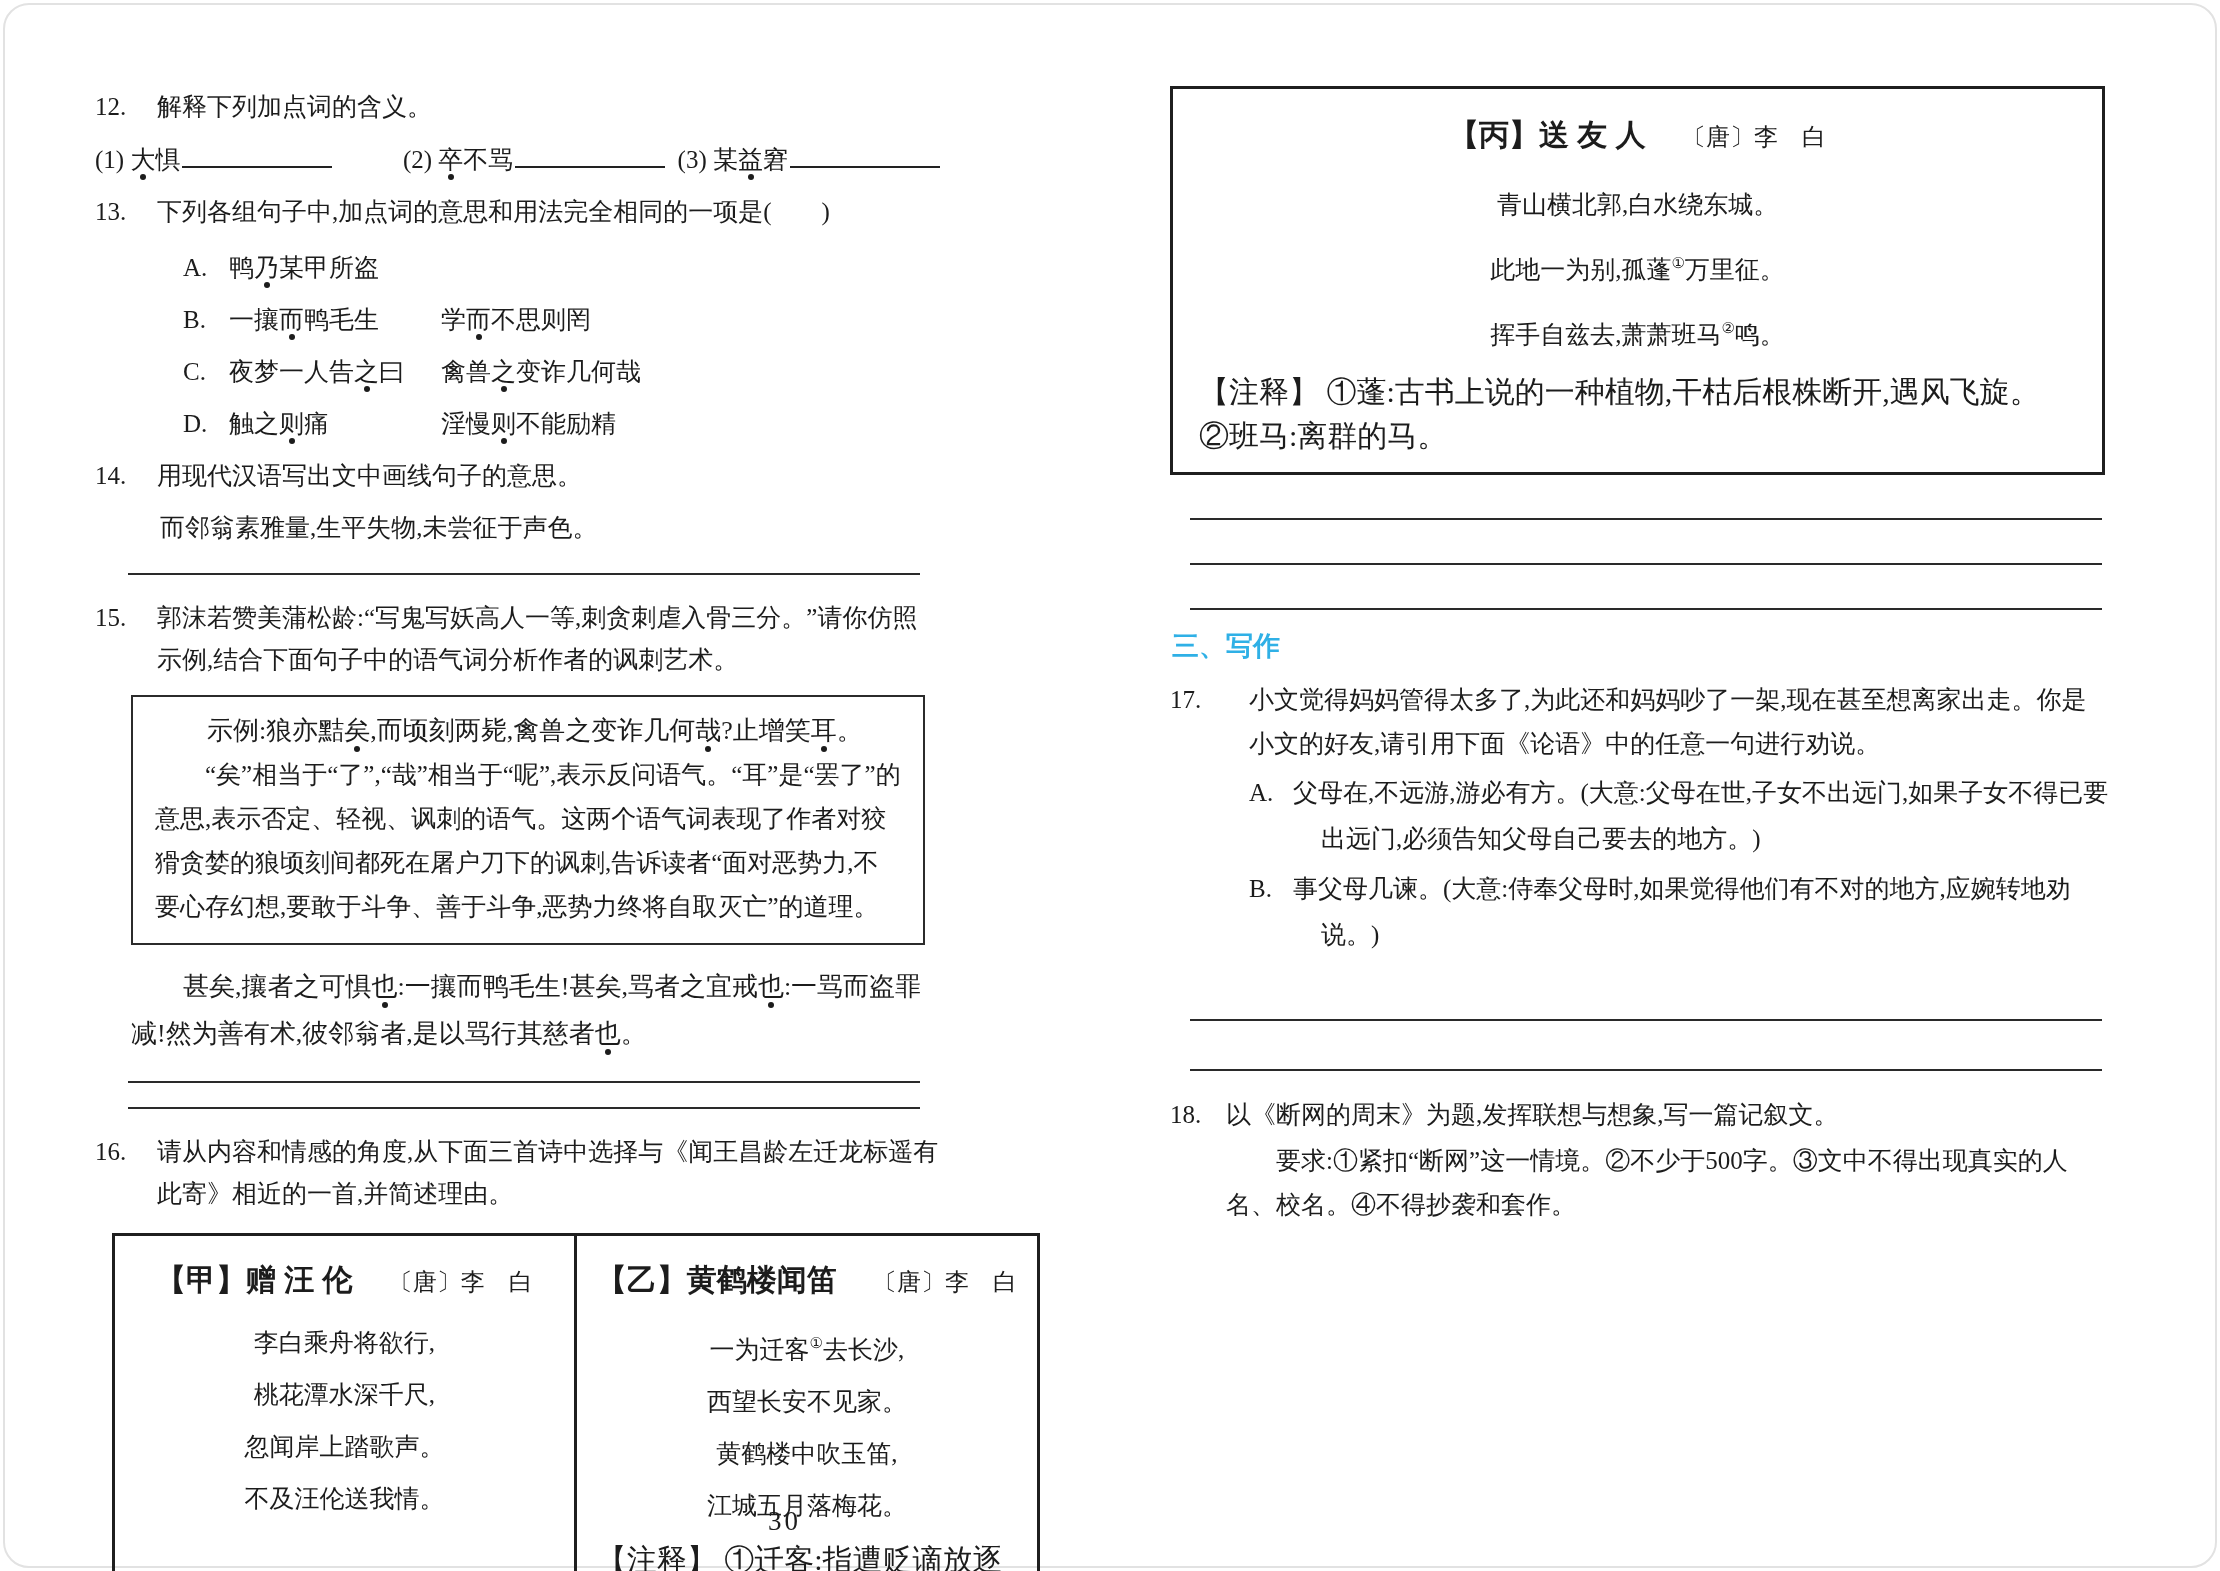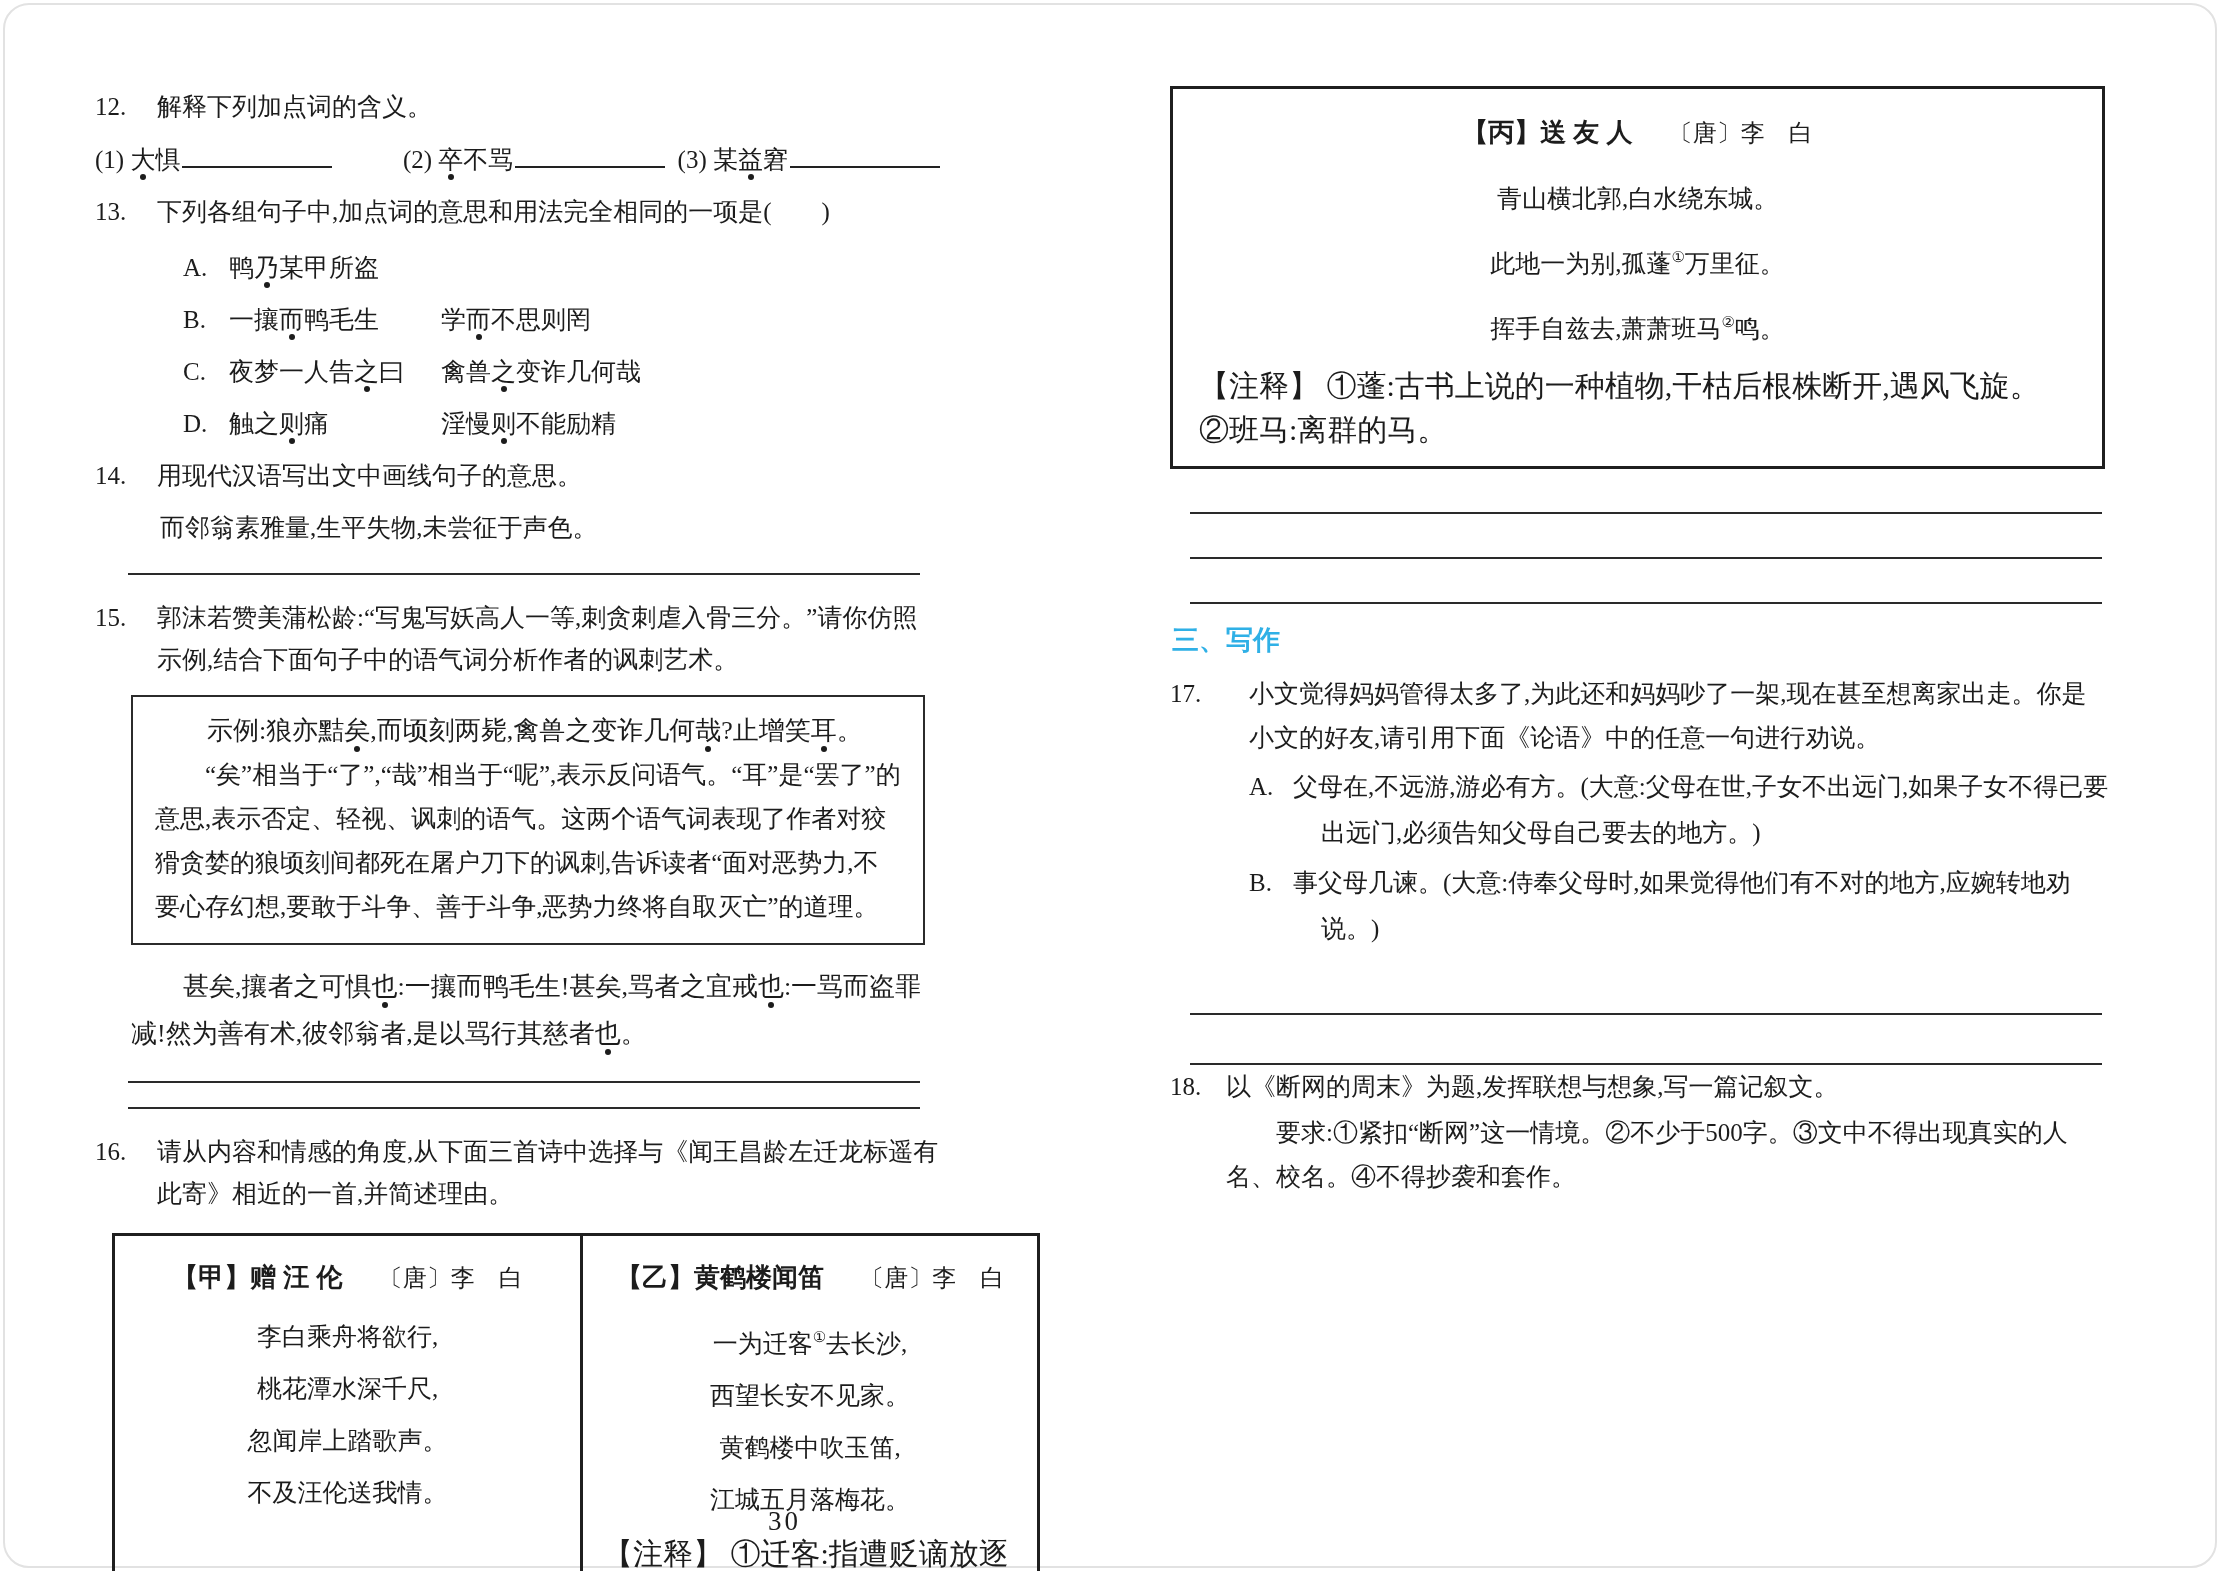--- a/index.html
+++ b/index.html
@@ -36,21 +36,21 @@
     border:2px solid #2b2b2b;padding:12px 22px 14px;}
   .example-box p{margin:0;line-height:44px;text-indent:2em;}
   .kai{font-size:26px;}
   .kai-quote{margin:6px 0 10px 36px;text-indent:2em;line-height:47px;font-size:26px;}
 
   .poem-table{display:flex;box-sizing:border-box;margin:18px 0 0 17px;width:928px;border:3px solid #1f1f1f;}
   .cell{box-sizing:border-box;padding:24px 20px 16px;}
   .cell-jia{width:468px;border-right:3px solid #1f1f1f;}
   .cell-yi{flex:1;}
   .cell-title{text-align:center;margin-bottom:16px;white-space:nowrap;}
-  .poem-tag-title{font-family:"Liberation Sans","DejaVu Sans",sans-serif;font-weight:700;font-size:26px;}
+  .poem-tag-title{font-family:"Liberation Sans","DejaVu Sans",sans-serif;font-weight:700;font-size:30px;}
   .poem-author{margin-left:30px;font-size:24px;}
   .poem-line{text-align:center;line-height:52px;font-size:25px;}
   .note{margin-top:8px;line-height:40px;font-size:30px;}
 
   .bing-box{box-sizing:border-box;border:3px solid #1f1f1f;padding:20px 26px 14px;width:935px;}
   .bing-box .cell-title{margin:6px 0 20px;}
   .bing-box .poem-line{line-height:58px;}
   .bing-box .note{line-height:44px;margin-top:6px;}
 
   .section-heading{
@@ -204,21 +204,21 @@
       <span class="opt17">
         <span class="opt17-label">B.</span>
         <span class="opt17-text">事父母几谏。(大意:侍奉父母时,如果觉得他们有不对的地方,应婉转地劝说。)</span>
       </span>
     </span>
   </div>
 
   <div class="ansline-r" style="margin-top:18px;"></div>
   <div class="ansline-r" style="height:48px;"></div>
 
-  <div class="q" style="line-height:44px;justify-content:flex-end;">
+  <div class="q" style="margin-top:22px;line-height:44px;justify-content:flex-end;">
     <span class="q-num" style="flex-basis:56px;">18.</span>
     <span class="q-text">
       <span>以《断网的周末》为题,发挥联想与想象,写一篇记叙文。</span>
       <span class="req" style="display:block;">要求:①紧扣“断网”这一情境。②不少于500字。③文中不得出现真实的人名、校名。④不得抄袭和套作。</span>
     </span>
   </div>
 
 </div>
 
 <div class="page-num">30</div>

